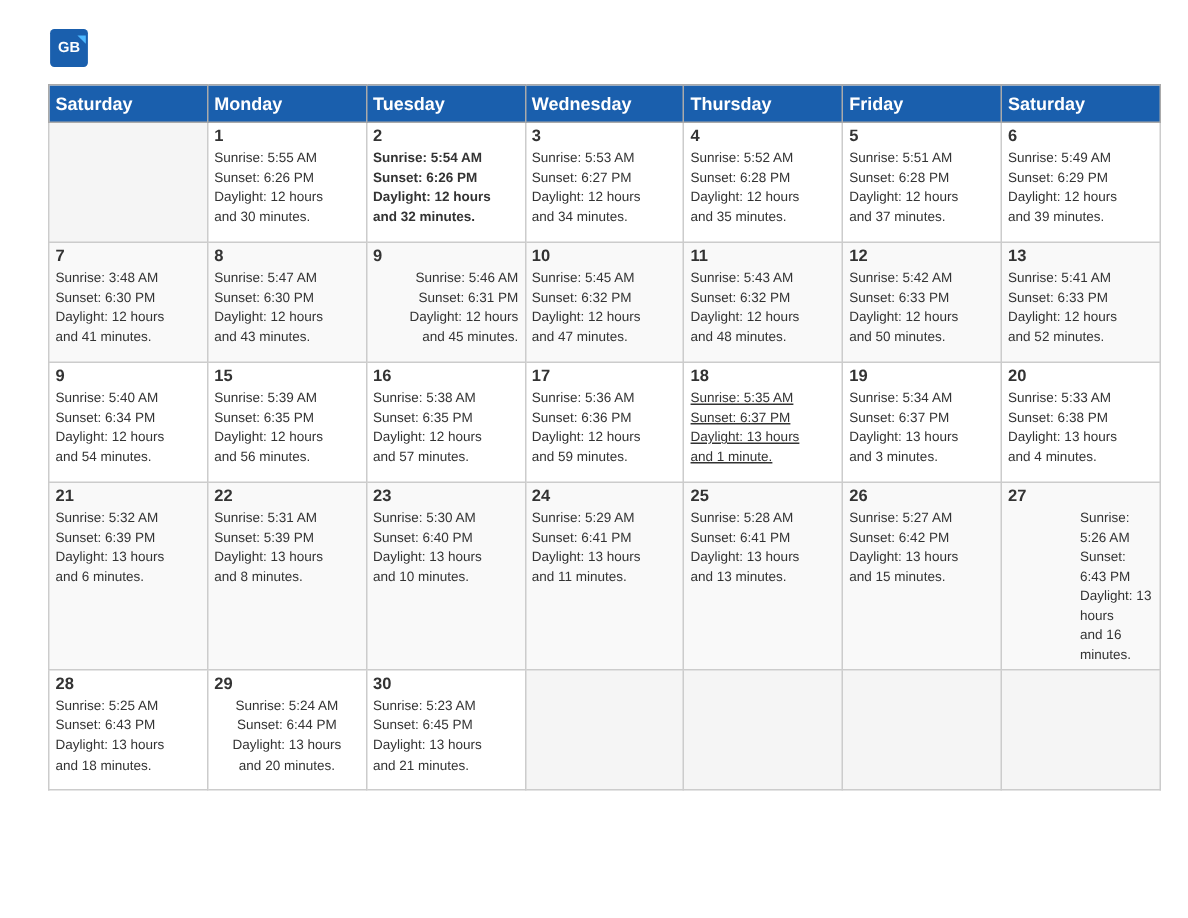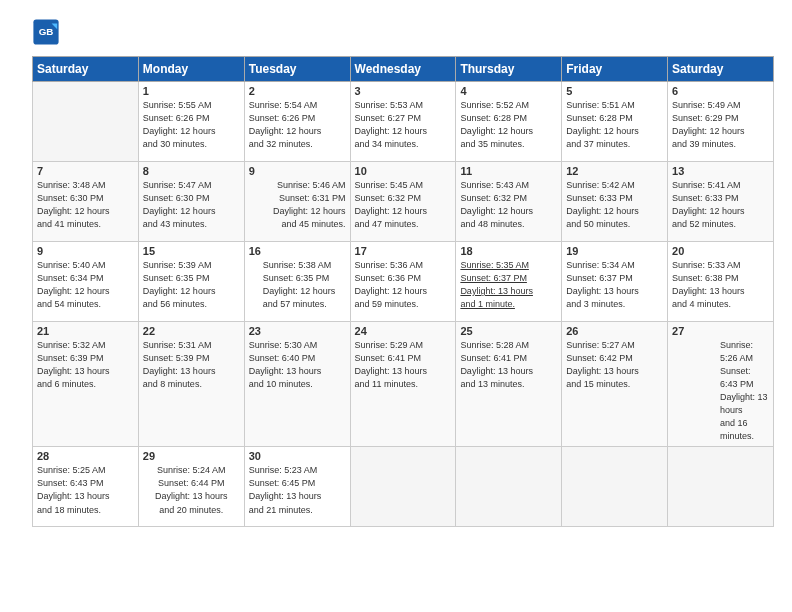--- a/index.html
+++ b/index.html
@@ -136,21 +136,21 @@
           <td class="empty"></td>
           <td>
             <span class="day-num">1</span>
             <div class="day-info" style="white-space: pre-line;">Sunrise: 5:55 AM
 Sunset: 6:26 PM
 Daylight: 12 hours
 and 30 minutes.</div>
           </td>
           <td>
             <span class="day-num">2</span>
-            <div class="day-info" style="white-space: pre-line;">Sunrise: 5:54 AM
+            <div class="day-info" style="white-space: pre-line; font-weight: bold;">Sunrise: 5:54 AM
 Sunset: 6:26 PM
 Daylight: 12 hours
 and 32 minutes.</div>
           </td>
           <td>
             <span class="day-num">3</span>
             <div class="day-info" style="white-space: pre-line;">Sunrise: 5:53 AM
 Sunset: 6:27 PM
 Daylight: 12 hours
 and 34 minutes.</div>
@@ -238,21 +238,21 @@
           </td>
           <td>
             <span class="day-num">15</span>
             <div class="day-info" style="white-space: pre-line;">Sunrise: 5:39 AM
 Sunset: 6:35 PM
 Daylight: 12 hours
 and 56 minutes.</div>
           </td>
           <td>
             <span class="day-num">16</span>
-            <div class="day-info" style="white-space: pre-line; margin-left: 14px;">Sunrise: 5:38 AM
+            <div class="day-info" style="white-space: pre-line;">Sunrise: 5:38 AM
 Sunset: 6:35 PM
 Daylight: 12 hours
 and 57 minutes.</div>
           </td>
           <td>
             <span class="day-num">17</span>
             <div class="day-info" style="white-space: pre-line;">Sunrise: 5:36 AM
 Sunset: 6:36 PM
 Daylight: 12 hours
 and 59 minutes.</div>

